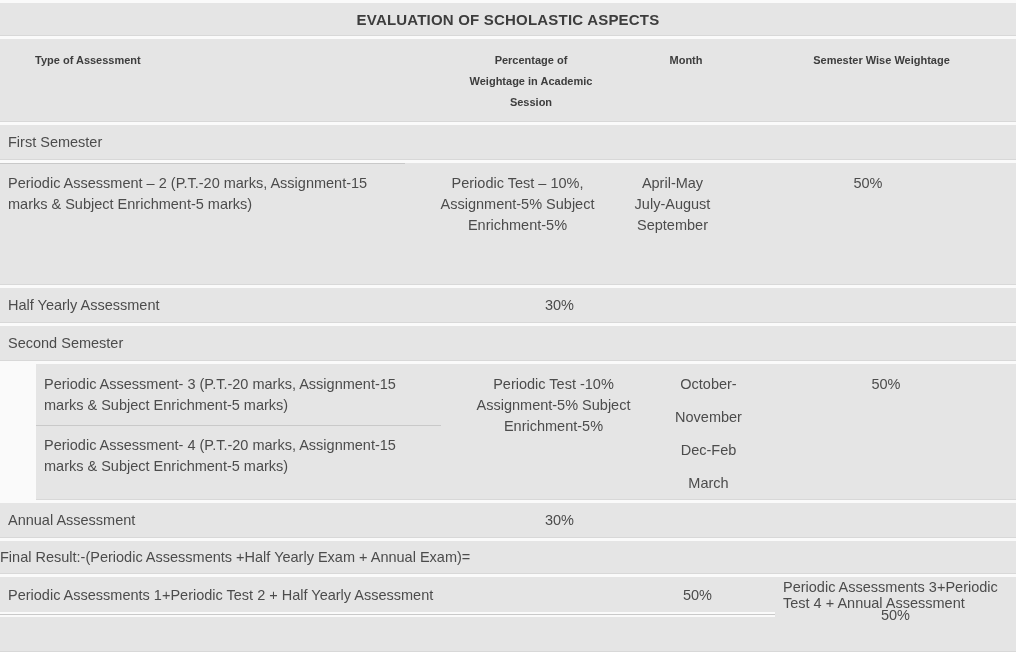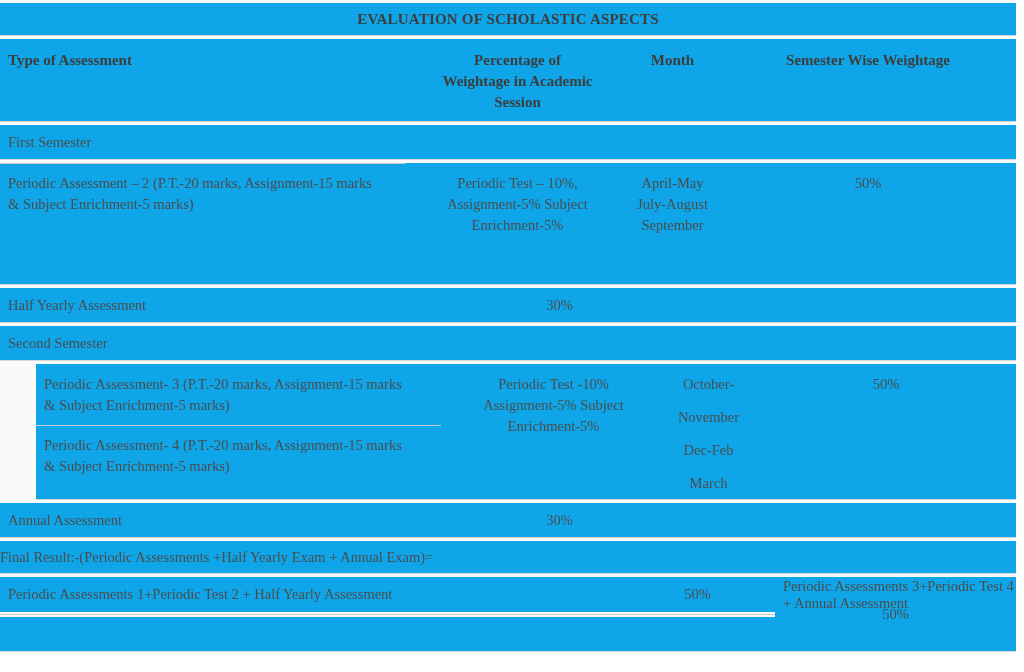--- a/index.html
+++ b/index.html
@@ -10,42 +10,42 @@
     font-family: "Liberation Sans", sans-serif;
     color: #4c4c4c;
     font-size: 14.5px;
   }
   .table-wrap {
     width: 1016px;
     background: #fafafa;
     padding-top: 3px;
   }
   .row {
-    background: #0ea5e9;
+    background: #e5e5e5;
     border-bottom: 1px solid #d8d8d8;
     margin-bottom: 3px;
     position: relative;
     overflow: hidden;
-    font-family: Liberation Serif, serif;
   }
   .title-row {
     height: 33px;
     display: flex; align-items: center; justify-content: center;
     font-weight: bold; font-size: 15px; color: #3d3d3d;
     letter-spacing: 0.2px;
   }
   .grid4 {
     display: grid;
     grid-template-columns: 410px 215px 95px 1fr;
   }
   .header-row { height: 83px; }
   .header-row .cell {
     padding-top: 11px;
-    font-weight: bold; font-size: 15px; color: #3d3d3d;
+    font-weight: bold; font-size: 11px; color: #3d3d3d;
     line-height: 21px;
+    margin-left: 27px;
   }
   .cell-left { padding-left: 8px; text-align: left; }
   .cell-center { text-align: center; }
   .pre { white-space: pre-line; }
   .section-row {
     height: 35px;
     display: flex; align-items: center;
     padding-left: 8px;
   }
   .block-row .cell { padding-top: 10px; line-height: 21px; }

